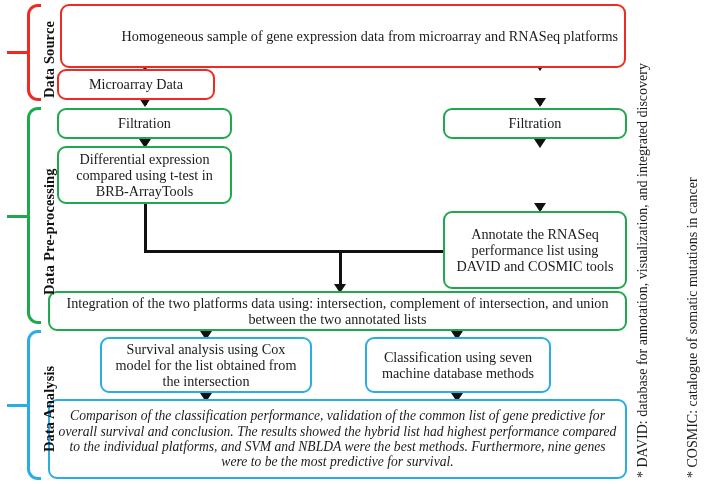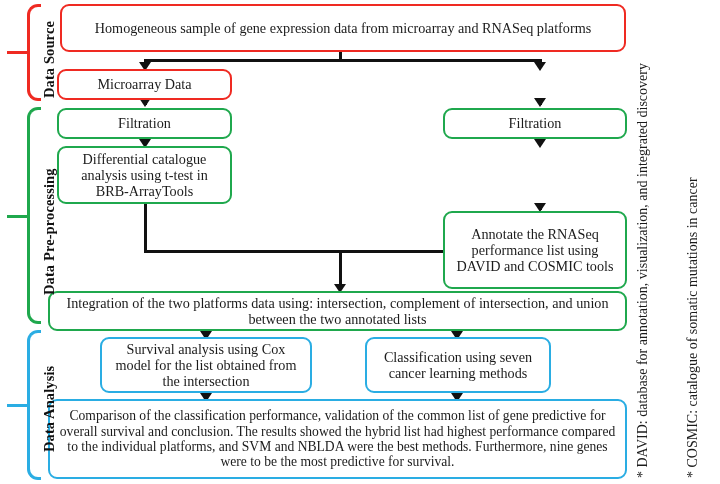--- a/index.html
+++ b/index.html
@@ -157,59 +157,59 @@
   <div class="vline" style="left:205px; top:329px; height:9px;"></div>
   <div class="arrow" style="left:200px; top:331px;"></div>
   <div class="vline" style="left:456px; top:329px; height:9px;"></div>
   <div class="arrow" style="left:451px; top:331px;"></div>
 
   <div class="vline" style="left:205px; top:391px; height:9px;"></div>
   <div class="arrow" style="left:200px; top:393px;"></div>
   <div class="vline" style="left:456px; top:391px; height:9px;"></div>
   <div class="arrow" style="left:451px; top:393px;"></div>
 
-  <div class="box red" style="left:60px; top:4px; width:566px; height:48px;">
+  <div class="box red" style="left:60px; top:4px; width:566px; height:64px;text-align:right;">
     <span class="txt">Homogeneous sample of gene expression data from microarray and RNASeq platforms</span>
   </div>
 
-  <div class="box red" style="left:57px; top:69px; width:175px; height:31px;">
+  <div class="box red" style="left:57px; top:69px; width:158px; height:31px;">
     <span class="txt">Microarray Data</span>
   </div>
 
 
   <div class="box green" style="left:57px; top:108px; width:175px; height:31px;">
     <span class="txt">Filtration</span>
   </div>
 
   <div class="box green" style="left:443px; top:108px; width:184px; height:31px;">
     <span class="txt">Filtration</span>
   </div>
 
   <div class="box green" style="left:57px; top:146px; width:175px; height:58px;">
-    <span class="txt">Differential catalogue analysis using t-test in BRB-ArrayTools</span>
+    <span class="txt">Differential expression compared using t-test in BRB-ArrayTools</span>
   </div>
 
 
   <div class="box green" style="left:443px; top:211px; width:184px; height:78px;">
     <span class="txt">Annotate the RNASeq performance list using DAVID and COSMIC tools</span>
   </div>
 
   <div class="box green" style="left:48px; top:291px; width:579px; height:40px;">
     <span class="txt">Integration of the two platforms data using: intersection, complement of intersection, and union between the two annotated lists</span>
   </div>
 
   <div class="box blue" style="left:100px; top:337px; width:212px; height:56px;">
     <span class="txt">Survival analysis using Cox model for the list obtained from the intersection</span>
   </div>
 
   <div class="box blue" style="left:365px; top:337px; width:186px; height:56px;">
-    <span class="txt">Classification using seven cancer learning methods</span>
-  </div>
-
-  <div class="box blue" style="left:48px; top:399px; width:579px; height:80px; font-size:13.6px;">
+    <span class="txt">Classification using seven machine database methods</span>
+  </div>
+
+  <div class="box blue" style="left:48px; top:399px; width:579px; height:80px; font-size:13.6px;font-style:italic;">
     <span class="txt">Comparison of the classification performance, validation of the common list of gene predictive for overall survival and conclusion. The results showed the hybrid list had highest performance compared to the individual platforms, and SVM and NBLDA were the best methods. Furthermore, nine genes were to be the most predictive for survival.</span>
   </div>
 
   <div class="note w-tall" style="left:634px; top:478px;">
     <span>* DAVID: database for annotation, visualization, and integrated discovery</span>
   </div>
 
   <div class="note w-short" style="left:684px; top:478px;">
     <span>* COSMIC: catalogue of somatic mutations in cancer</span>
   </div>

